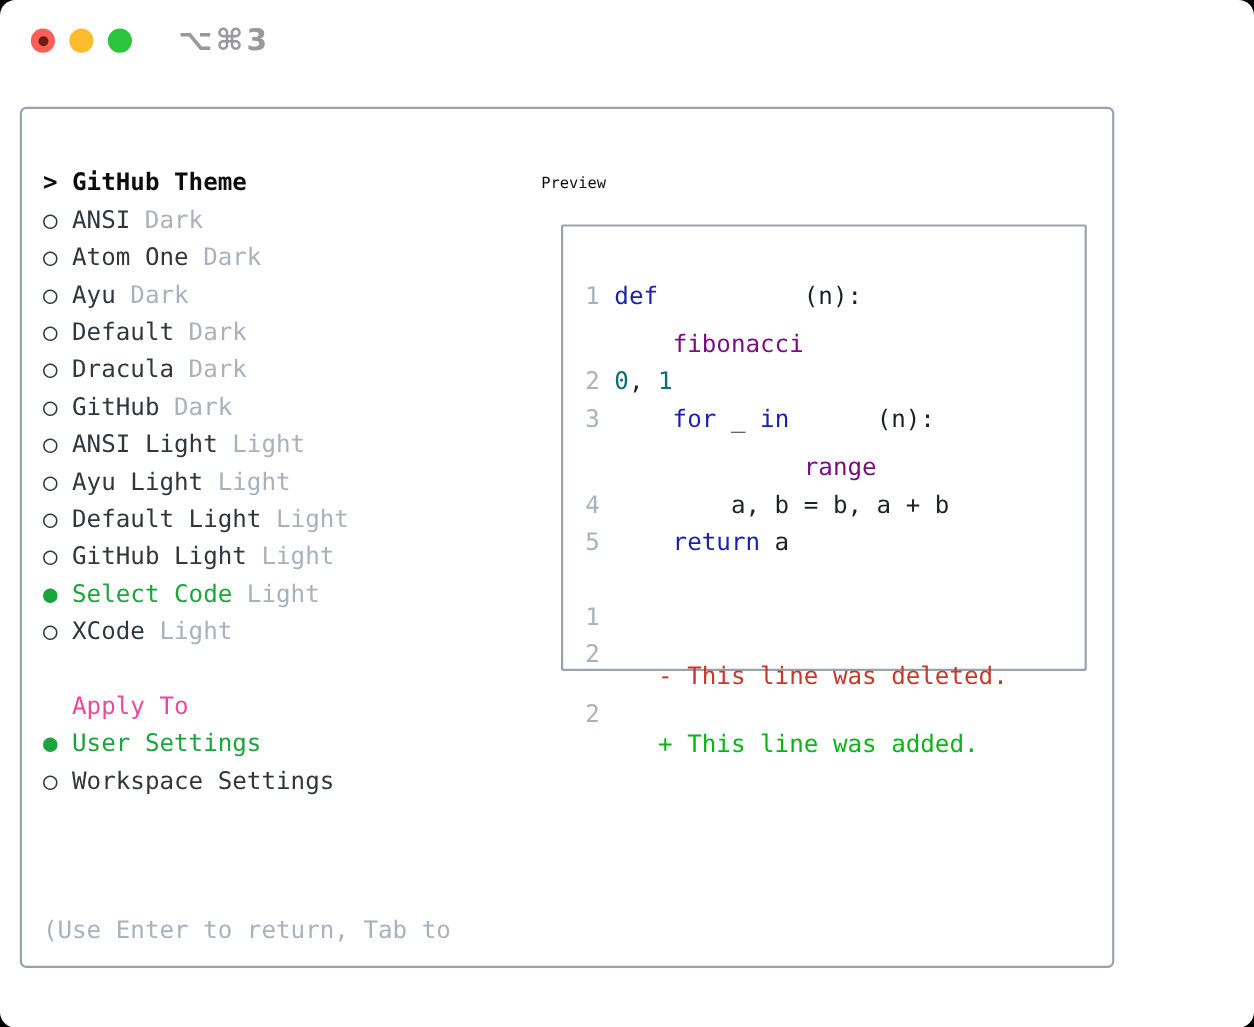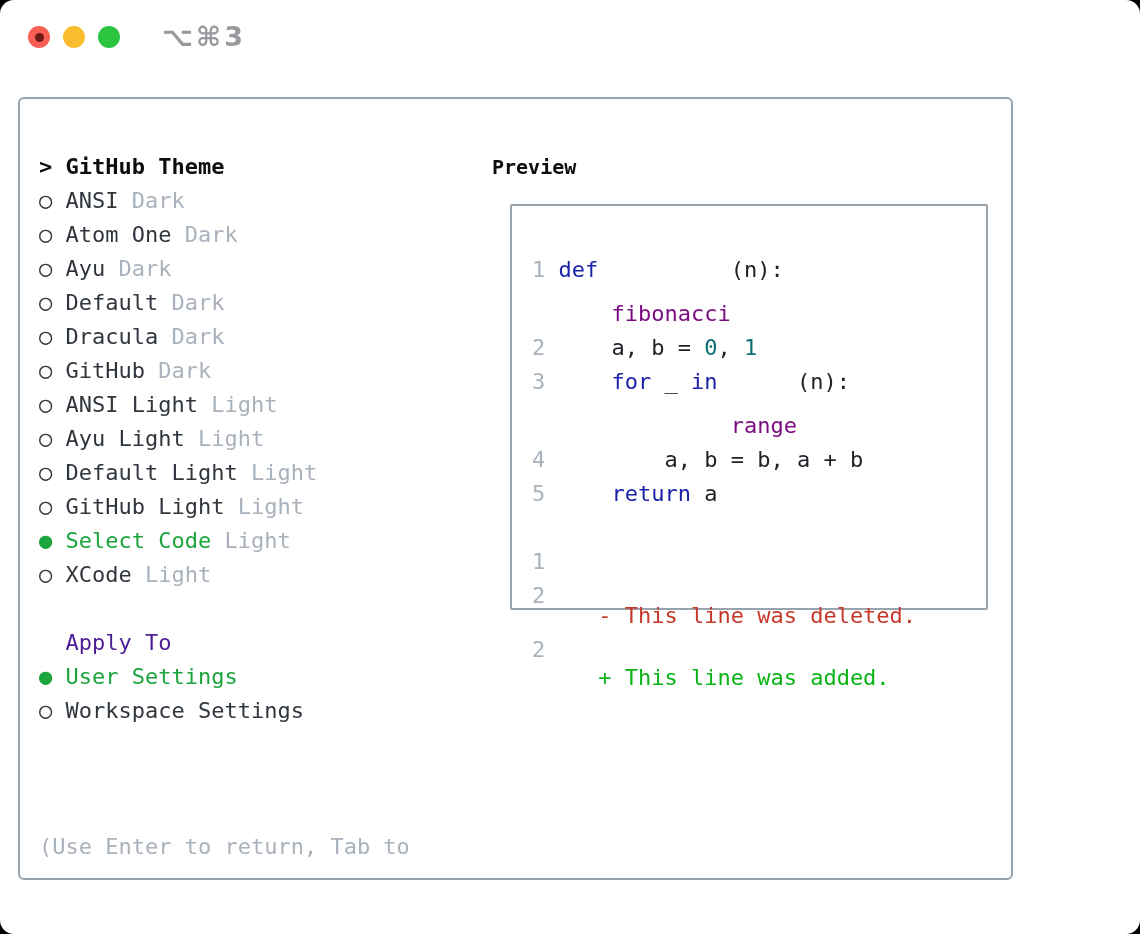--- a/index.html
+++ b/index.html
@@ -31,30 +31,30 @@
     border:2px solid var(--border_gray);border-radius:6px;box-sizing:border-box;
     background:#fff;
   }
   .left-col{
     position:absolute;left:19px;top:51px;width:440px;
     font-size:22px;line-height:34px;color:var(--item_text);
   }
   .row{display:flex;white-space:pre;}
   .row .marker{width:2ch;flex:0 0 2ch;}
   .row.header-row{font-weight:bold;color:#0d0d0d;}
-  .row.subheader{color:#4c1d95;}
+  .row.subheader{color:#ec4899;}
   .row.blank{height:34px;}
   .ivariant{color:var(--muted_gray);margin-left:1ch;}
   .row.item.selected .marker,
   .row.item.selected .iname{color:var(--accent_green);}
   .hint{color:var(--muted_gray);white-space:pre;}
   
   .preview-title{
-    position:absolute;left:472px;top:51px;font-size:20px;line-height:34px;
-    font-weight:bold;color:#0d0d0d;
+    position:absolute;left:472px;top:51px;font-size:14px;line-height:34px;
+    font-weight:normal;color:#0d0d0d;
   }
   .preview-box{
     position:absolute;left:490px;top:105px;width:478px;height:406px;
     border:2px solid var(--border_gray);border-radius:2px;box-sizing:border-box;
     padding:47px 0 0 20px;font-size:22px;line-height:34px;
   }
   .crow{display:flex;white-space:pre;}
   .crow .gut{width:2ch;flex:0 0 2ch;color:var(--gutter_gray);}
   .crow.blank{height:34px;}
   .tk-plain{color:var(--code_plain);}
@@ -115,21 +115,21 @@
       <div class="hint">
         <div>(Use Enter to return, Tab to</div>
         <div>change focus)</div>
       </div>
     </div>
 
     <div class="preview-title">Preview</div>
     <div class="preview-box">
       <div id="code-lines">
           <div class="crow"><span class="gut">1</span><span class="tk-kw">def</span><span class="tk-plain"> </span><span class="tk-fn">fibonacci</span><span class="tk-plain">(n):</span></div>
-          <div class="crow"><span class="gut">2</span><span class="tk-plain">    a, b = </span><span class="tk-num">0</span><span class="tk-plain">, </span><span class="tk-num">1</span></div>
+          <div class="crow"><span class="gut">2</span><span class="tk-num">0</span><span class="tk-plain">, </span><span class="tk-num">1</span></div>
           <div class="crow"><span class="gut">3</span><span class="tk-plain">    </span><span class="tk-kw">for</span><span class="tk-plain"> _ </span><span class="tk-kw">in</span><span class="tk-plain"> </span><span class="tk-fn">range</span><span class="tk-plain">(n):</span></div>
           <div class="crow"><span class="gut">4</span><span class="tk-plain">        a, b = b, a + b</span></div>
           <div class="crow"><span class="gut">5</span><span class="tk-plain">    </span><span class="tk-kw">return</span><span class="tk-plain"> a</span></div>
         </div>
       <div class="crow blank"></div>
       <div id="diff-lines">
           <div class="crow"><span class="gut">1</span></div>
           <div class="crow"><span class="gut">2</span><span class="diff-deleted">   - This line was deleted.</span></div>
           <div class="crow"><span class="gut">2</span><span class="diff-added">   + This line was added.</span></div>
         </div>

